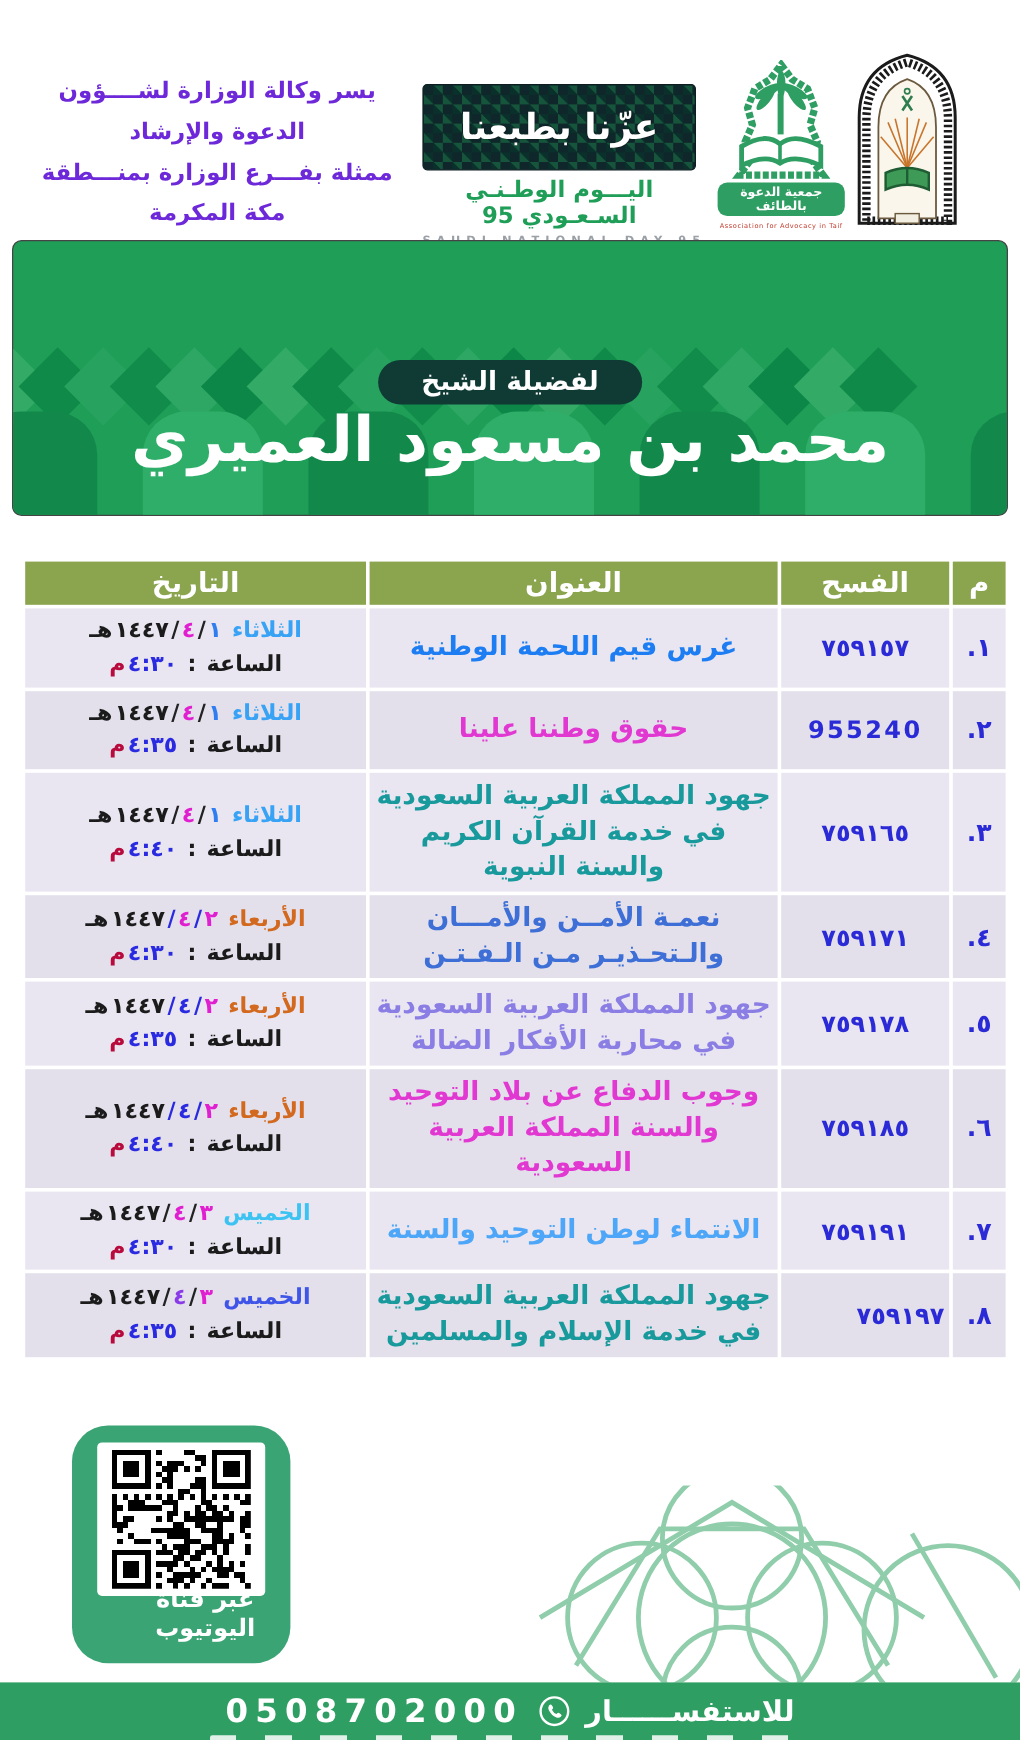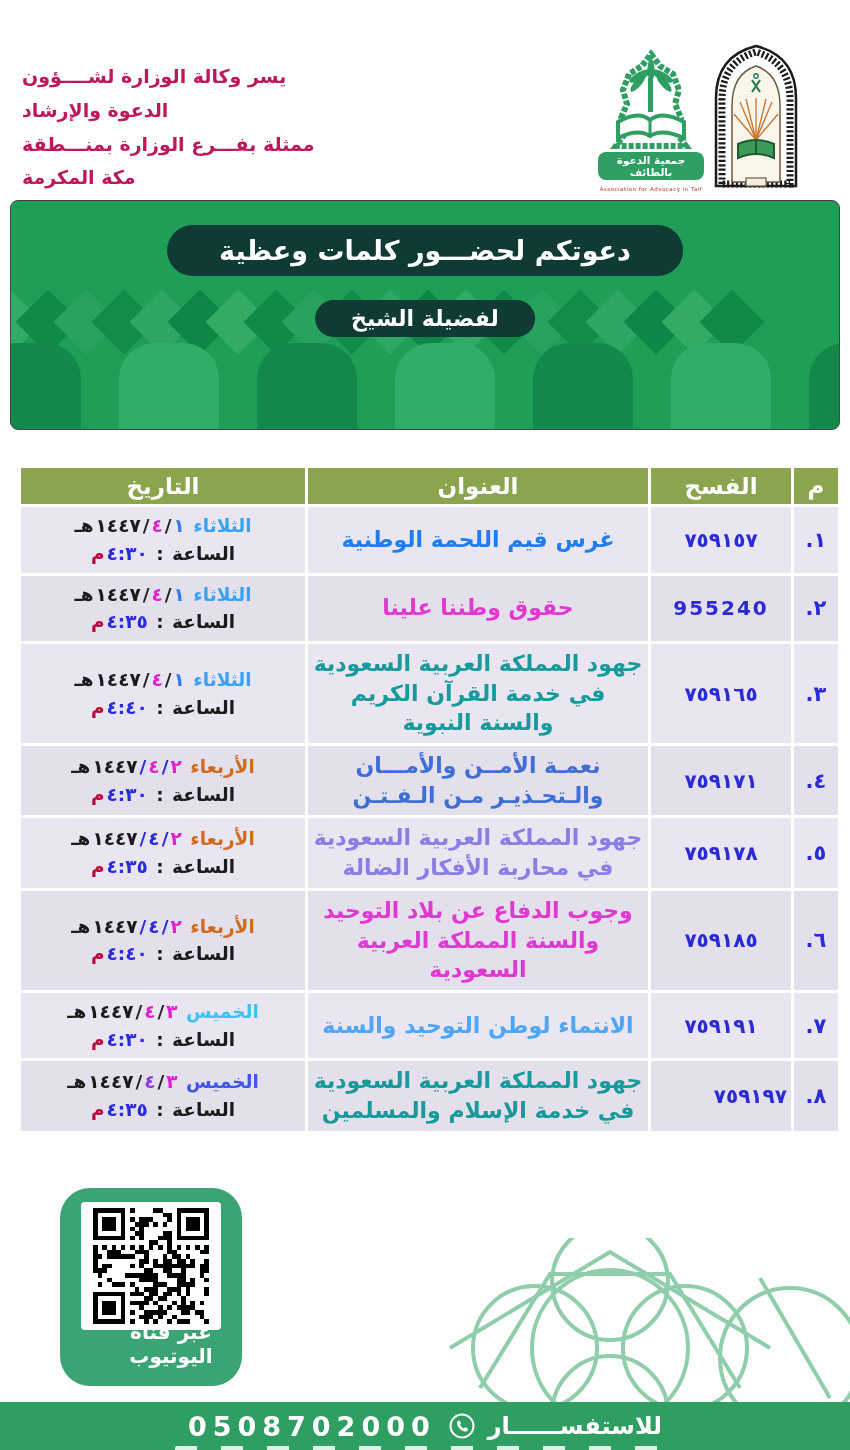--- a/index.html
+++ b/index.html
@@ -1,21 +1,21 @@
 <!DOCTYPE html>
 <html lang="ar"><head>
 <meta charset="utf-8">
 <style>
   html,body{margin:0;padding:0;background:#fff;}
   .poster{position:relative;width:850px;height:1450px;background:#ffffff;overflow:hidden;
           font-family:"DejaVu Sans",sans-serif;}
 
   
-  .intro{position:absolute;left:22px;top:60px;width:318px;direction:rtl;text-align:left;
-         font-weight:bold;font-size:19px;line-height:1.78;color:#be185d;}
+  .intro{position:absolute;left:22px;top:60px;width:318px;direction:rtl;text-align:center;
+         font-weight:bold;font-size:19px;line-height:1.78;color:#6d28d9;}
   .ndlogo{position:absolute;left:352px;top:70px;width:228px;}
   .nd-check{height:70px;border-radius:4px;display:flex;align-items:center;justify-content:center;
             background-color:#0f262a;
             background-image:
               linear-gradient(45deg, rgba(27,124,74,.55) 25%, transparent 25%, transparent 75%, rgba(27,124,74,.55) 75%),
               linear-gradient(45deg, rgba(8,54,44,.65) 25%, transparent 25%, transparent 75%, rgba(8,54,44,.65) 75%);
             background-size:16px 16px;background-position:0 0,8px 8px;
             border:1px solid #0b1d20;}
   .nd-slogan{color:#fff;font-size:30px;font-weight:bold;direction:rtl;text-shadow:0 0 1px #000;}
   .nd-ar{color:#1f9e57;font-weight:bold;font-size:19px;text-align:center;margin-top:5px;direction:rtl;}
@@ -73,20 +73,27 @@
 <body>
 
 <div class="poster">
 
   <div class="intro">
     <div>يسر وكالة الوزارة لشــــؤون الدعوة والإرشاد</div>
     <div>ممثلة بفـــرع الوزارة بمنـــطقة مكة المكرمة</div>
     <div>بالتعاون مع جمعية الدعوة والإرشاد بالطائف</div>
   </div>
 
+  <div class="ndlogo">
+    <div class="nd-check">
+      <div class="nd-slogan">عزّنا بطبعنا</div>
+    </div>
+    <div class="nd-ar">اليـــوم الوطـنـي السـعـودي 95</div>
+    <div class="nd-en">SAUDI NATIONAL DAY 95</div>
+  </div>
 
   <div class="logo-box" style="left:598px;top:50px;width:106px;height:146px;">
     <svg width="106" height="112" viewBox="0 0 106 112">
       <path d="M53 4 L62 16 L75 24 L81 40 L77 54 L83 68 L79 84 L88 96 L18 96 L27 84 L23 68 L29 54 L25 40 L31 24 L44 16 Z" fill="none" stroke="#2f9e63" stroke-width="6" stroke-dasharray="5 2"></path>
       <rect x="50" y="28" width="5" height="34" fill="#2f9e63"></rect>
       <g fill="#2f9e63">
         <ellipse cx="42" cy="26" rx="12" ry="4" transform="rotate(-28 42 26)"></ellipse>
         <ellipse cx="64" cy="26" rx="12" ry="4" transform="rotate(28 64 26)"></ellipse>
         <ellipse cx="40" cy="33" rx="11" ry="3.6" transform="rotate(-50 40 33)"></ellipse>
         <ellipse cx="66" cy="33" rx="11" ry="3.6" transform="rotate(50 66 33)"></ellipse>
@@ -146,22 +153,22 @@
       </div>
     <div class="arch-row" id="archRow">
         <div class="arch" style="background: rgb(18, 137, 75);"></div>
         <div class="arch" style="background: rgb(47, 174, 105);"></div>
         <div class="arch" style="background: rgb(18, 137, 75);"></div>
         <div class="arch" style="background: rgb(47, 174, 105);"></div>
         <div class="arch" style="background: rgb(18, 137, 75);"></div>
         <div class="arch" style="background: rgb(47, 174, 105);"></div>
         <div class="arch" style="background: rgb(18, 137, 75);"></div>
       </div>
-    <div class="pill pill1">دعوتكم لحضـــور كلمات وعظية</div>
     <div class="pill pill2">لفضيلة الشيخ</div>
+    <div class="sheikh">محمد بن مسعود العميري</div>
   </div>
 
   <table class="sched">
     <colgroup>
       <col style="width:44px">
         <col style="width:140px">
         <col style="width:340px">
         <col style="width:284px">
     </colgroup>
     <thead>

